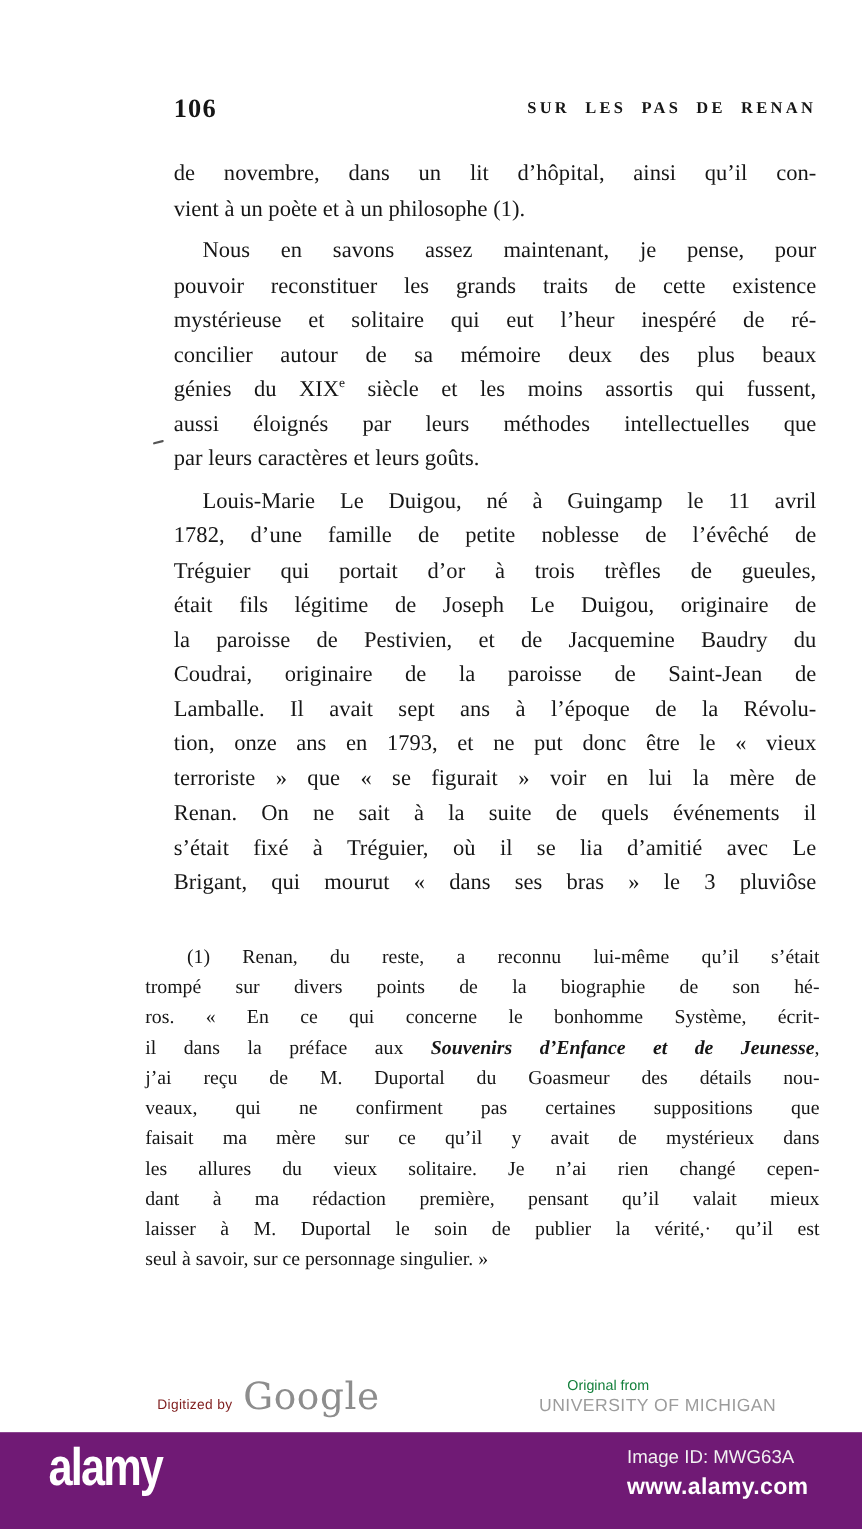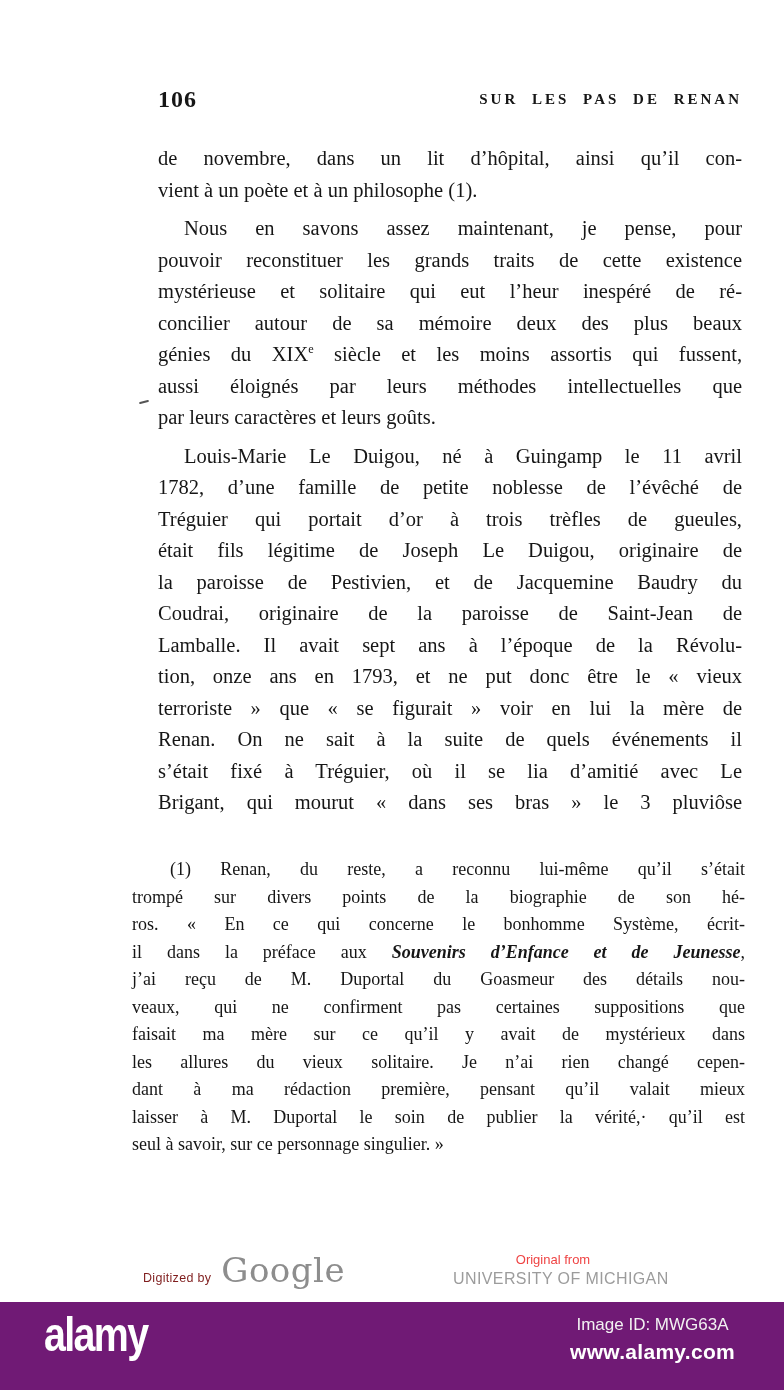--- a/index.html
+++ b/index.html
@@ -24,28 +24,28 @@
   
   .artifact-dash{position:absolute;left:139px;top:401px;width:10px;height:2px;background:#555;
                  transform:rotate(-14deg);border-radius:1px;}
   
   .credits{position:absolute;left:0;top:1240px;width:784px;height:60px;
            font-family:"Liberation Sans","DejaVu Sans",sans-serif;}
   .credit-left{position:absolute;left:143px;top:10px;display:flex;align-items:baseline;gap:10px;}
   .digitized{font-size:12.5px;color:#7f1d1d;letter-spacing:0.3px;}
   .google{font-family:"DejaVu Serif",serif;font-size:34px;color:#8d8d8d;letter-spacing:0.5px;}
   .credit-right{position:absolute;left:453px;top:12px;width:200px;text-align:center;}
-  .original-from{font-size:13px;color:#ef4444;}
-  .institution{font-size:16px;color:#9c9c9c;margin-top:3px;letter-spacing:0.4px;white-space:nowrap;}
+  .original-from{font-size:13px;color:#15803d;}
+  .institution{font-size:16px;color:#9c9c9c;margin-top:3px;letter-spacing:0.4px;white-space:nowrap;margin-left:37px;}
   
   .alamy-bar{position:absolute;left:0;top:1302px;width:784px;height:88px;background:#701a75;
              font-family:"Liberation Sans","DejaVu Sans",sans-serif;}
   .alamy-logo{position:absolute;left:44px;top:5px;color:#fff;font-size:48px;font-weight:700;
               letter-spacing:-2px;transform:scaleX(0.82);transform-origin:left center;}
-  .bar-right{position:absolute;right:49px;top:13px;text-align:center;color:#fff;}
+  .bar-right{position:absolute;right:49px;top:13px;text-align:left;color:#fff;}
   .image-id{font-size:17px;font-weight:400;color:#f2f2f2;}
   .alamy-url{font-size:21px;font-weight:700;margin-top:5px;letter-spacing:0.3px;}
 </style>
 </head>
 <body>
 
 <div class="stage">
 
   <div class="page-header">
     <span class="pagenum">106</span>

